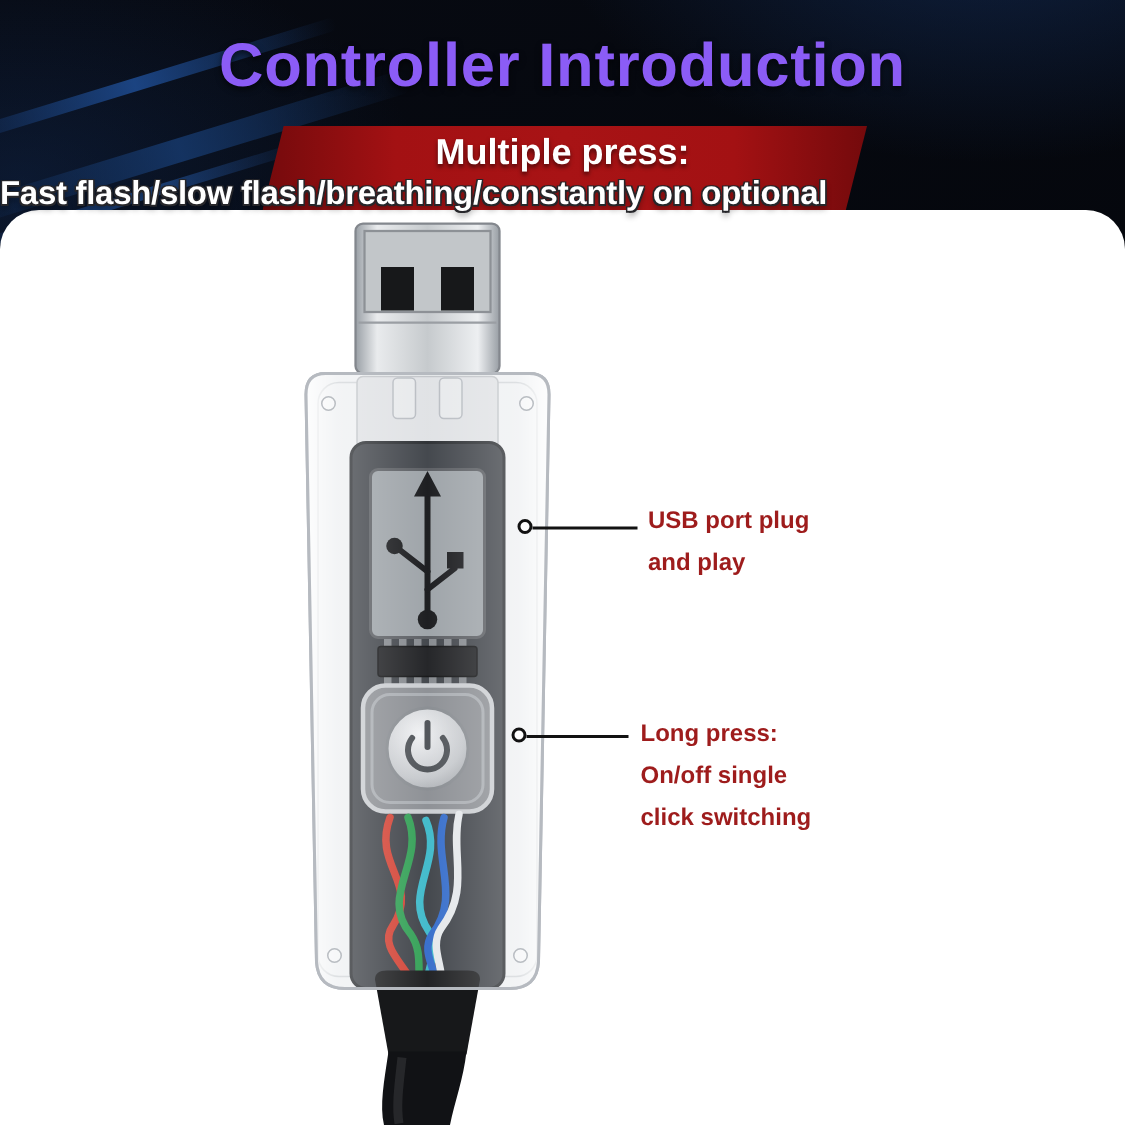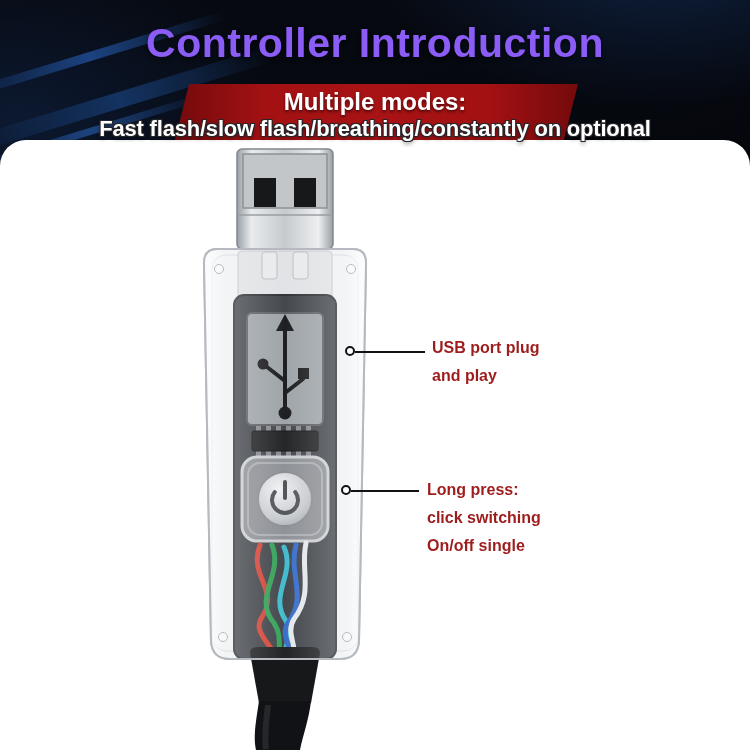--- a/index.html
+++ b/index.html
@@ -25,21 +25,21 @@
     background:#ffffff;border-radius:26px 26px 0 0;}
   .page-title{position:absolute;left:0;right:0;top:20px;text-align:center;
     color:#8b5cf6;font-size:41px;font-weight:800;letter-spacing:0.5px;
     text-shadow:0 2px 4px rgba(0,0,0,0.6);}
   .banner-ribbon{position:absolute;left:175px;top:84px;width:403px;height:56px;
     background:linear-gradient(90deg,#740a0c,#a31113 22%,#a81315 50%,#a31113 78%,#740a0c);
     clip-path:polygon(3.5% 0%,100% 0%,96.5% 100%,0% 100%);}
   .banner-heading{position:absolute;left:0;right:0;top:88px;text-align:center;
     color:#fff;font-size:24px;font-weight:800;
     text-shadow:0 2px 3px rgba(0,0,0,0.55);}
-  .banner-subheading{position:absolute;left:0;right:0;top:116px;text-align:center;
+  .banner-subheading{position:absolute;left:0;right:0;top:116px;text-align:left;
     color:#fff;font-size:22px;font-weight:800;letter-spacing:-0.2px;
     text-shadow:1px 1px 0 #26262a,-1px 1px 0 #26262a,1px -1px 0 #26262a,-1px -1px 0 #26262a,0 3px 4px rgba(0,0,0,0.45);}
   .device{position:absolute;left:190px;top:145px;width:190px;height:605px;}
   .callout-line{position:absolute;height:0;border-top:2px solid #121212;}
   .callout-dot{position:absolute;width:10px;height:10px;border:2px solid #121212;
     border-radius:50%;background:#fff;}
   .callout-text{position:absolute;color:#9e1c1c;font-weight:700;font-size:16px;line-height:28px;}
   .callout-text div{white-space:nowrap;}
 </style>
 </head>
@@ -50,21 +50,21 @@
   <div class="header-bg"></div>
   <div class="streak s1"></div>
   <div class="streak s2"></div>
   <div class="streak s3"></div>
 
   <div class="content-panel"></div>
 
   <div class="page-title">Controller Introduction</div>
 
   <div class="banner-ribbon"></div>
-  <div class="banner-heading">Multiple modes:</div>
+  <div class="banner-heading">Multiple press:</div>
   <div class="banner-subheading">Fast flash/slow flash/breathing/constantly on optional</div>
 
   <svg class="device" viewBox="0 0 190 605">
     <defs>
       <linearGradient id="metal" x1="0" y1="0" x2="1" y2="0">
         <stop offset="0" stop-color="#9aa0a6"></stop>
         <stop offset="0.15" stop-color="#e9ebed"></stop>
         <stop offset="0.5" stop-color="#c6cacd"></stop>
         <stop offset="0.85" stop-color="#edeff1"></stop>
         <stop offset="1" stop-color="#989ea4"></stop>
@@ -170,17 +170,17 @@
   <span class="callout-line" style="left:355px;top:351px;width:70px;"></span>
   <div class="callout-text" style="left:432px;top:334px;">
     <div>USB port plug</div>
     <div>and play</div>
   </div>
 
   <span class="callout-dot" style="left:341px;top:485px;"></span>
   <span class="callout-line" style="left:351px;top:490px;width:68px;"></span>
   <div class="callout-text" style="left:427px;top:476px;">
     <div>Long press:</div>
+    <div>On/off single</div>
     <div>click switching</div>
-    <div>On/off single</div>
   </div>
 
 </div>
 
 </body></html>

